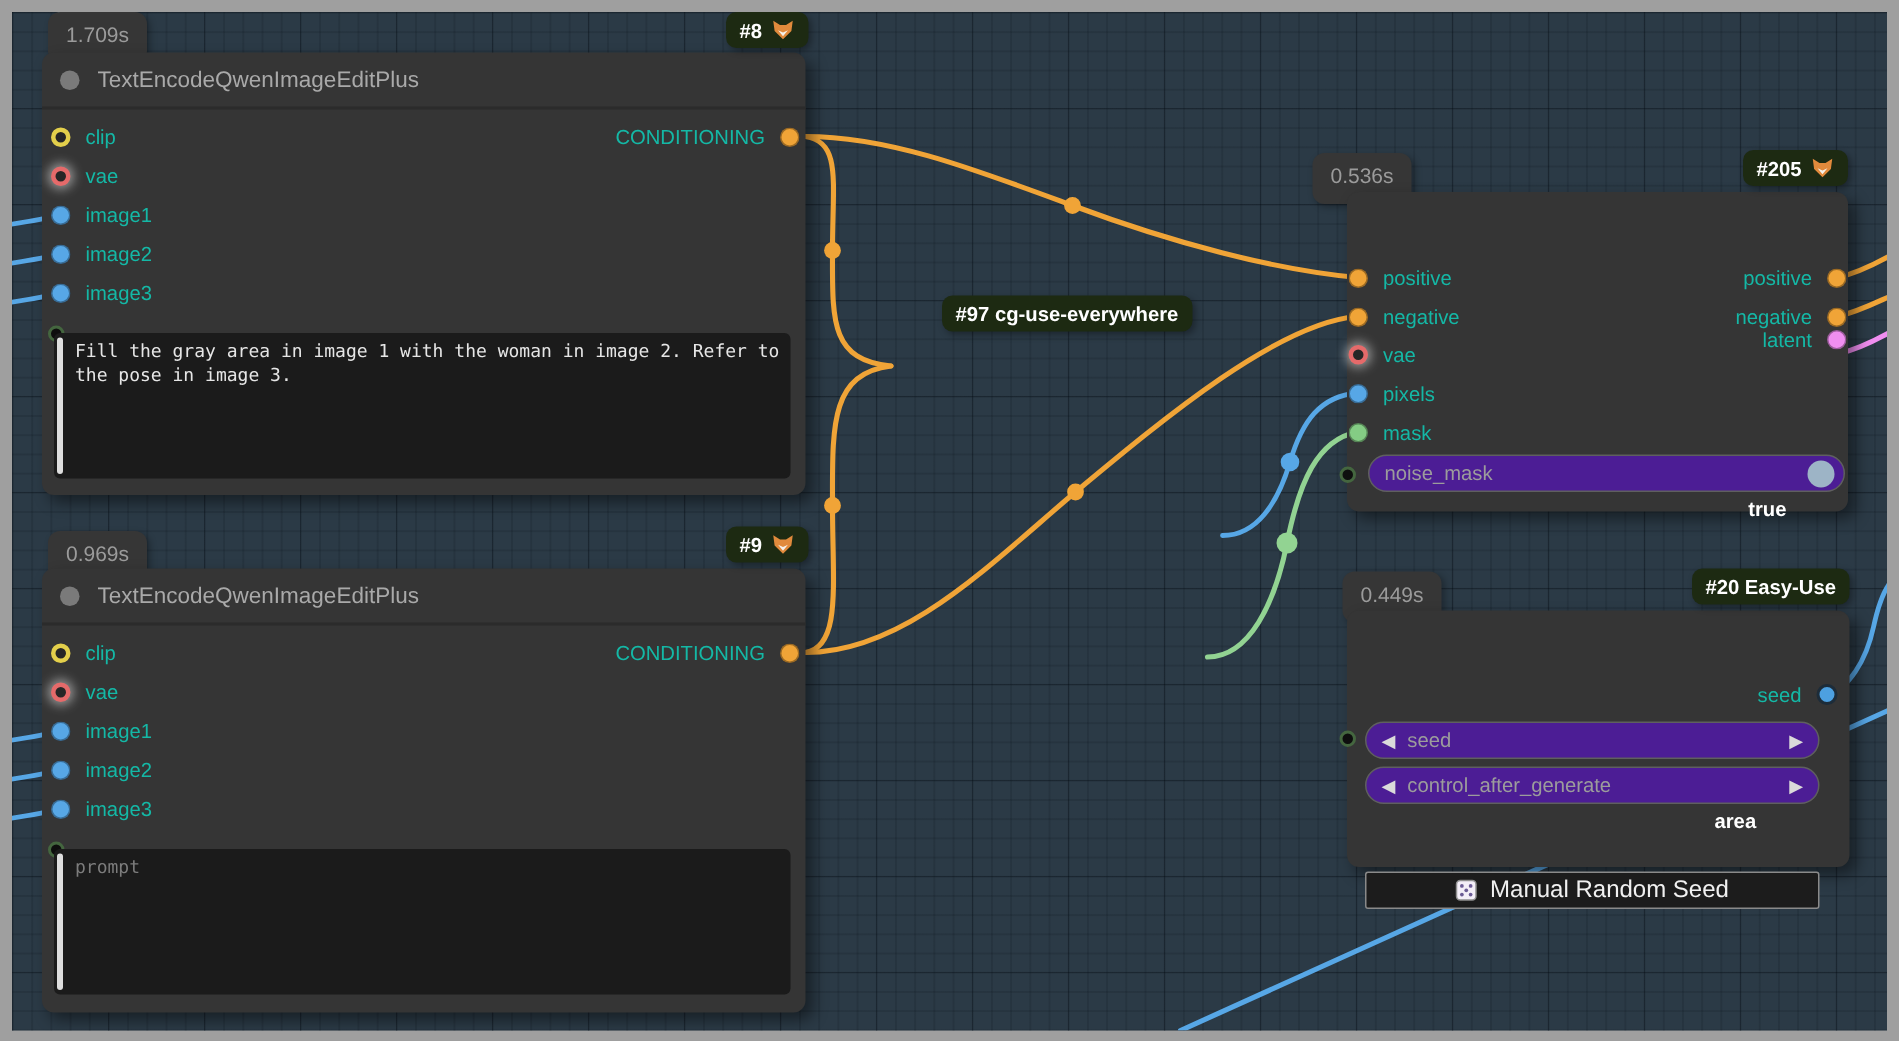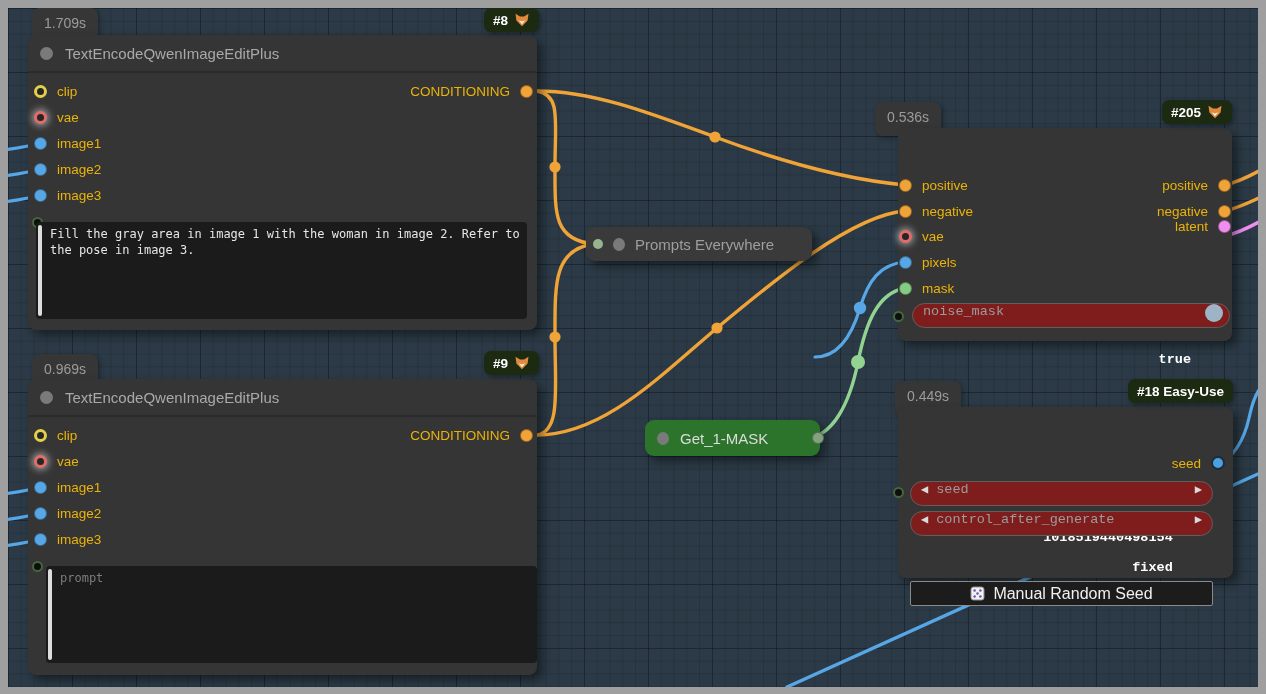--- a/index.html
+++ b/index.html
@@ -18,38 +18,38 @@
     padding:2px 12px;color:#9b9b9b;font-size:14px;line-height:26px;box-shadow:2px 2px 5px rgba(0,0,0,.3);}
   .badge-id{position:absolute;z-index:4;background:#1d2a12;border-radius:7px;height:24px;
     padding:0 9px;color:#fff;font-weight:700;font-size:13.5px;display:flex;align-items:center;gap:6px;
     box-shadow:2px 2px 5px rgba(0,0,0,.35);}
   .node{position:absolute;z-index:3;background:#353535;border-radius:8px;
     box-shadow:5px 5px 10px rgba(0,0,0,.45);}
   .node-title{position:absolute;left:0;top:0;right:0;height:36px;border-bottom:2px solid #2b2b2b;
     display:flex;align-items:center;gap:12px;padding-left:12px;color:#a9a9a9;font-size:15px;}
   .tdot{width:13px;height:13px;border-radius:50%;background:#7a7a7a;flex:none;}
   .slot{position:absolute;display:flex;align-items:center;gap:10px;height:22px;
-    color:#eab308;font-size:13.5px;white-space:nowrap;text-align:right;}
+    color:#14b8a6;font-size:13.5px;white-space:nowrap;text-align:right;}
   .slot.out{flex-direction:row-reverse;}
   .sdot{width:11px;height:11px;border-radius:50%;flex:none;border:1px solid rgba(0,0,0,.35);}
   .donut{width:7px;height:7px;background:#262626;}
   .donut.yellow{border:3px solid #e3cf4b;}
   .donut.red{border:3px solid #e56a6a;}
   .glow{box-shadow:0 0 7px 2px rgba(255,255,255,.5);}
   .blue{background:#57a7e6;} .orange{background:#f0a437;} .green{background:#84cc84;}
   .pink{background:#f08ef0;} .seedblue{background:#4da0e0;border:2px solid #1d2c39;}
   .ring{position:absolute;width:7px;height:7px;border-radius:50%;background:#0e0e0e;border:2px solid #44663f;}
   .ta{position:absolute;background:#1b1b1b;border-radius:4px;overflow:hidden;}
   .ta textarea{display:block;width:100%;height:100%;box-sizing:border-box;background:transparent;border:none;outline:none;
     resize:none;color:#e6e6e6;font-family:"DejaVu Sans Mono",monospace;font-size:12px;line-height:16px;
     padding:4px 6px 4px 14px;overflow:hidden;}
   .ta textarea::placeholder{color:#7c7c7c;}
   .ta .sbar{position:absolute;left:2px;top:3px;bottom:3px;width:4px;background:#dedede;border-radius:2px;}
-  .pill{position:absolute;display:flex;align-items:flex-start;gap:8px;padding:0 10px;box-sizing:border-box;
-    background:#7f1d1d;border:1px solid #5f5f5f;border-radius:13px;color:#9c9c9c;font-size:13.5px;font-family:Liberation Mono, monospace;}
+  .pill{position:absolute;display:flex;align-items:center;gap:8px;padding:0 10px;box-sizing:border-box;
+    background:#4c1d95;border:1px solid #5f5f5f;border-radius:13px;color:#9c9c9c;font-size:13.5px;}
   .pill .val{margin-left:auto;color:#fff;font-weight:600;margin-right:14px;margin-top:48px;}
   .pill .arrow{color:#dadada;font-size:12px;flex:none;}
   .toggle{width:18px;height:18px;border-radius:50%;background:#9db4c6;flex:none;margin-right:-4px;}
   .btn{position:absolute;display:flex;align-items:center;justify-content:center;gap:8px;box-sizing:border-box;
     background:#1c1c1c;border:1px solid #8a8a8a;border-radius:2px;color:#f0f0f0;font-size:16px;margin-top:40px;}
   .cnode{position:absolute;z-index:3;border-radius:9px;background:#3a3a3a;
     box-shadow:5px 5px 10px rgba(0,0,0,.45);display:flex;align-items:center;color:#9e9e9e;font-size:15px;}
   .cnode .tdot{width:12px;}
   .pe-in{width:10px;height:10px;border-radius:50%;background:#96b48e;flex:none;}
   .getout{position:absolute;width:10px;height:10px;border-radius:50%;background:#84a27f;border:1px solid rgba(0,0,0,.3);
@@ -180,38 +180,31 @@
         </div>
     <div class="slot" style="left:6px;top:149px">
       <span class="sdot blue"></span>
       <span>image3</span>
         </div>
     <div class="slot out" style="right:4px;top:45px">
       <span class="sdot orange"></span>
       <span>CONDITIONING</span>
         </div>
     <span class="ring" style="left:4px;top:182px"></span>
-    <div class="ta" style="left:18px;top:187px;width:491px;height:97px">
+    <div class="ta" style="left:8px;top:187px;width:491px;height:97px">
       <textarea readonly="" placeholder="prompt" style=""></textarea>
       <div class="sbar"></div>
     </div>
   </div>
 
-  <div class="cnode" style="left:578px;top:219px;width:219px;height:34px;gap:10px;padding-left:7px">
-    <span class="pe-in"></span>
-    <span class="tdot"></span>
-    <span>Prompts Everywhere</span>
-  </div>
-
-
-  <div class="cnode" style="left:637px;top:412px;width:163px;height:36px;gap:11px;padding-left:12px;background:#2c742c;color:#dcdcdc">
-    <span class="tdot"></span>
-    <span>Get_1-MASK</span>
-    <span class="getout"></span>
-  </div>
+  <div class="badge-id" style="left:620px;top:189px">
+    <span>#97 cg-use-everywhere</span>
+  </div>
+
+
 
   <div class="badge-time" style="left:867px;top:94px">0.536s</div>
   <div class="badge-id" style="right:26px;top:92px">
     <span>#205</span>
     <svg width="16" height="14" viewBox="0 0 16 14">
           <path d="M1.5,.8 L6,3.6 H10 L14.5,.8 L13.6,7.6 L8,13.2 L2.4,7.6 Z" fill="#e18a3c"></path>
           <path d="M4.7,7.2 L8,11.2 L11.3,7.2 L8,8.6 Z" fill="#f6f1ea"></path>
         </svg>
   </div>
   <div class="node" style="left:890px;top:120px;width:334px;height:213px">
@@ -250,38 +243,38 @@
     <span class="ring" style="left:-5px;top:183px"></span>
     <div class="pill" style="left:14px;top:175px;width:318px;height:25px">
       <span>noise_mask</span>
       <span class="val" style="margin-right:6px">true</span>
       <span class="toggle"></span>
     </div>
   </div>
 
   <div class="badge-time" style="left:887px;top:373px">0.449s</div>
   <div class="badge-id" style="right:25px;top:371px">
-    <span>#18 Easy-Use</span>
+    <span>#20 Easy-Use</span>
   </div>
   <div class="node" style="left:890px;top:399px;width:335px;height:171px">
     <div class="slot out" style="right:8px;top:45px">
       <span class="sdot seedblue" style="width:10px;height:10px"></span>
       <span>seed</span>
         </div>
     <span class="ring" style="left:-5px;top:80px"></span>
     <div class="pill" style="left:12px;top:74px;width:303px;height:25px">
       <span class="arrow">◀</span>
       <span>seed</span>
       <span class="val">1018519440498154</span>
       <span class="arrow">▶</span>
     </div>
     <div class="pill" style="left:12px;top:104px;width:303px;height:25px">
       <span class="arrow">◀</span>
       <span>control_after_generate</span>
-      <span class="val">fixed</span>
+      <span class="val">area</span>
       <span class="arrow">▶</span>
     </div>
     <div class="btn" style="left:12px;top:134px;width:303px;height:25px">
       <svg width="15" height="15" viewBox="0 0 15 15">
         <rect x="1" y="1" width="13" height="13" rx="2.5" fill="#f3eef8" stroke="#8f8f8f"></rect>
         <circle cx="4.6" cy="4.6" r="1.25" fill="#6b5b95"></circle>
             <circle cx="10.4" cy="4.6" r="1.25" fill="#6b5b95"></circle>
         <circle cx="7.5" cy="7.5" r="1.25" fill="#6b5b95"></circle>
         <circle cx="4.6" cy="10.4" r="1.25" fill="#6b5b95"></circle>
             <circle cx="10.4" cy="10.4" r="1.25" fill="#6b5b95"></circle>

